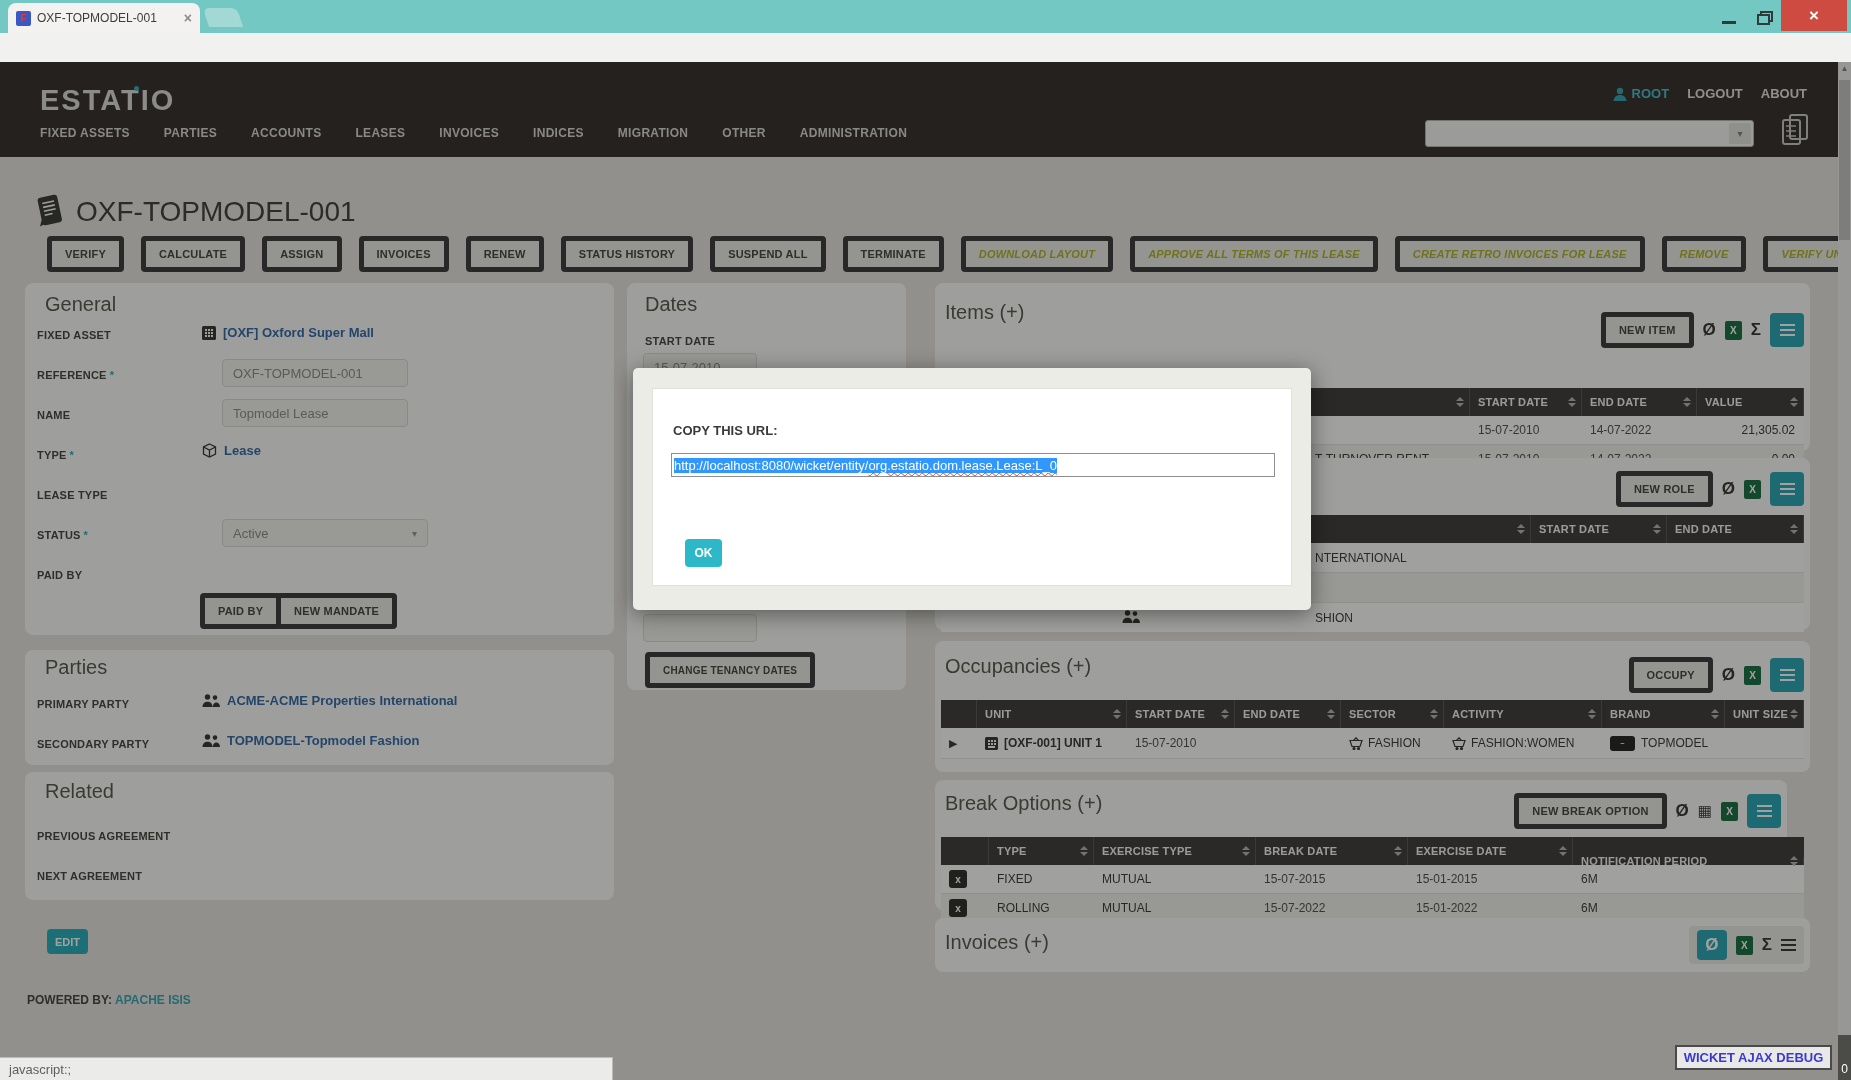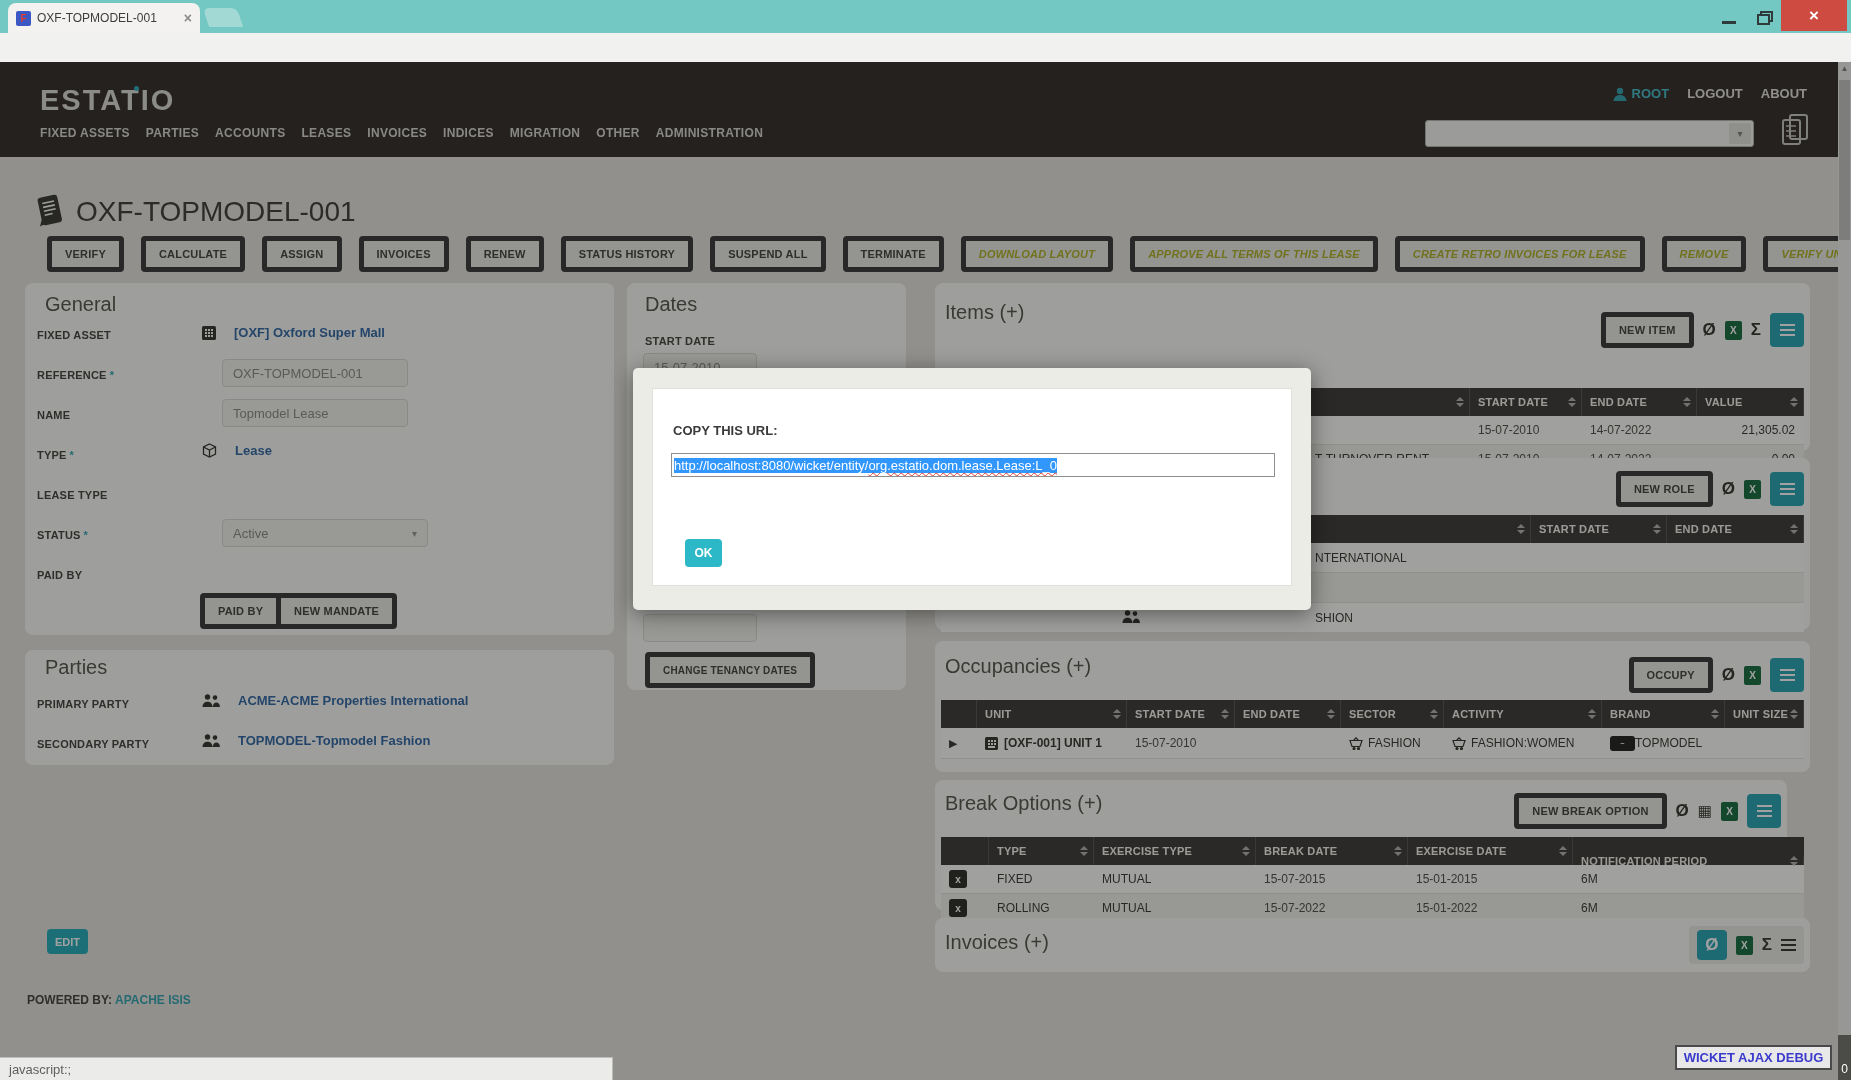--- a/index.html
+++ b/index.html
@@ -30,21 +30,21 @@
   #star{margin-left:auto;color:#9a9a9a;font-size:15px;}
   #overflow-chevrons{left:1796px;top:38px;font-size:13px;color:#666;}
   #menu-icon{left:1820px;top:40px;width:17px;}
   #menu-icon div{height:2.5px;background:#5a5a5a;margin-bottom:2.5px;}
 
   
   #page{left:0;top:62px;width:1851px;height:1018px;background:#e6e4de;overflow:hidden;}
   #appbar{left:0;top:0;width:1851px;height:95px;background:#3a3531;}
   #logo{left:40px;top:22px;font-size:29px;font-weight:bold;letter-spacing:2px;color:#dcdcd8;}
   #logo-dot{left:134px;top:24px;width:5px;height:5px;border-radius:50%;background:#35b0bd;}
-  #appnav{left:40px;top:64px;display:flex;gap:16px;}
+  #appnav{left:40px;top:64px;display:flex;gap:34px;}
   .navitem{font-size:12px;font-weight:bold;color:#d8d8d4;letter-spacing:.3px;}
   #userarea{right:44px;top:24px;display:flex;gap:18px;align-items:center;position:absolute;}
   #user-name{color:#4cc0cc;font-size:13px;font-weight:bold;}
   .applink{color:#e2e2de;font-size:13px;font-weight:bold;}
   #appsearch{left:1425px;top:58px;width:327px;height:25px;background:#f6f6f2;border:1px solid #b8b8b4;border-radius:3px;}
   #appsearch .dd{position:absolute;right:2px;top:2px;bottom:2px;width:22px;background:#e2e2de;border-radius:2px;
                  display:flex;align-items:center;justify-content:center;color:#85857f;font-size:10px;}
 
   #pagetitle{left:76px;top:134px;font-size:28px;color:#44443e;}
   #title-icon{left:33px;top:130px;}
@@ -57,21 +57,21 @@
 
   .card{position:absolute;background:#fbfbf8;border-radius:8px;}
   .h2{font-size:20px;color:#5c5c54;}
   .lbl{font-size:11px;font-weight:bold;color:#4a4a44;letter-spacing:.2px;}
   .req{color:#3aa6b2;margin-left:3px;}
   .lnk{font-size:13px;font-weight:bold;color:#3a6ea8;}
   .inpt{background:#f2f2ec;border:1px solid #dadad4;border-radius:4px;color:#8f8f89;font-size:13px;
         display:flex;align-items:center;padding:0 10px;box-sizing:border-box;}
   .teal-btn{background:#2fb0bd;border-radius:4px;color:#fff;font-size:11px;font-weight:bold;
             display:flex;align-items:center;justify-content:center;margin-left:12px;}
-  .vcenter{display:flex;align-items:center;gap:18px;}
+  .vcenter{display:flex;align-items:center;gap:7px;}
 
   
   .thead{display:flex;background:#45423e;height:28px;}
   .th{display:flex;align-items:center;color:#f4f4f0;font-size:11px;font-weight:bold;padding-left:8px;
       border-right:1px solid #5d5b56;box-sizing:border-box;letter-spacing:.2px;}
   .sort{margin-left:auto;margin-right:5px;display:flex;flex-direction:column;gap:2px;}
   .sort::before{content:"";border-left:4px solid transparent;border-right:4px solid transparent;border-bottom:4px solid #b5b5b1;}
   .sort::after{content:"";border-left:4px solid transparent;border-right:4px solid transparent;border-top:4px solid #b5b5b1;}
   .trow{display:flex;height:28px;border-bottom:1px solid #e4e4de;}
   .trow.odd{background:#fefefc;} .trow.even{background:#f1f1ed;}
@@ -271,20 +271,25 @@
       <svg class="dk" width="18" height="13" viewBox="0 0 18 13">
           <circle cx="5.5" cy="3" r="2.7"></circle>
           <path d="M0.5 13c0-3.4 2.2-5.3 5-5.3s5 1.9 5 5.3z"></path>
           <circle cx="13" cy="3.6" r="2.3"></circle>
           <path d="M10.7 13c.3-2.8 1.6-4.5 3.6-4.5 2.2 0 3.4 1.7 3.7 4.5z"></path>
         </svg>
       <span class="lnk">TOPMODEL-Topmodel Fashion</span>
     </div>
   </div>
 
+  <div class="card" style="left:25px;top:710px;width:589px;height:128px;">
+    <div class="abs h2" style="left:20px;top:8px;">Related</div>
+    <div class="abs lbl" style="left:12px;top:58px;">PREVIOUS AGREEMENT</div>
+    <div class="abs lbl" style="left:12px;top:98px;">NEXT AGREEMENT</div>
+  </div>
 
   <div class="abs teal-btn" style="left:35px;top:867px;width:41px;height:25px;">EDIT</div>
 
   <div class="abs" style="left:27px;top:931px;font-size:12px;font-weight:bold;">
     <span style="color:#4a4a44;">POWERED BY:</span>
     <span style="color:#3ba8b4;">APACHE ISIS</span>
   </div>
 
   <div class="card" style="left:627px;top:221px;width:279px;height:407px;">
     <div class="abs h2" style="left:18px;top:10px;">Dates</div>
@@ -487,21 +492,21 @@
           <svg width="14" height="13" viewBox="0 0 14 13" fill="none" stroke="#3c3c36" stroke-width="1.2">
               <path d="M1 3.5h12l-2 6H3z"></path>
               <path d="M4.5 3.5L7 .8l2.5 2.7"></path>
               <circle cx="5" cy="11.6" r="1" fill="#3c3c36"></circle>
               <circle cx="9.5" cy="11.6" r="1" fill="#3c3c36"></circle>
             </svg>
           <span style="margin-left:5px;">FASHION:WOMEN</span>
         </div>
         <div class="td" style="width:123px;">
           <span class="brandbadge">~</span>
-          <span style="text-align:right;">TOPMODEL</span>
+          <span style="margin-left:6px;text-align:right;">TOPMODEL</span>
         </div>
         <div class="td" style="width:79px;"></div>
       </div>
     </div>
   </div>
 
   <div class="card" style="left:935px;top:718px;width:852px;height:130px;">
     <div class="abs h2" style="left:10px;top:12px;">Break Options (+)</div>
     <div class="toolbar" style="top:13px;">
       <div class="btn">NEW BREAK OPTION</div>

